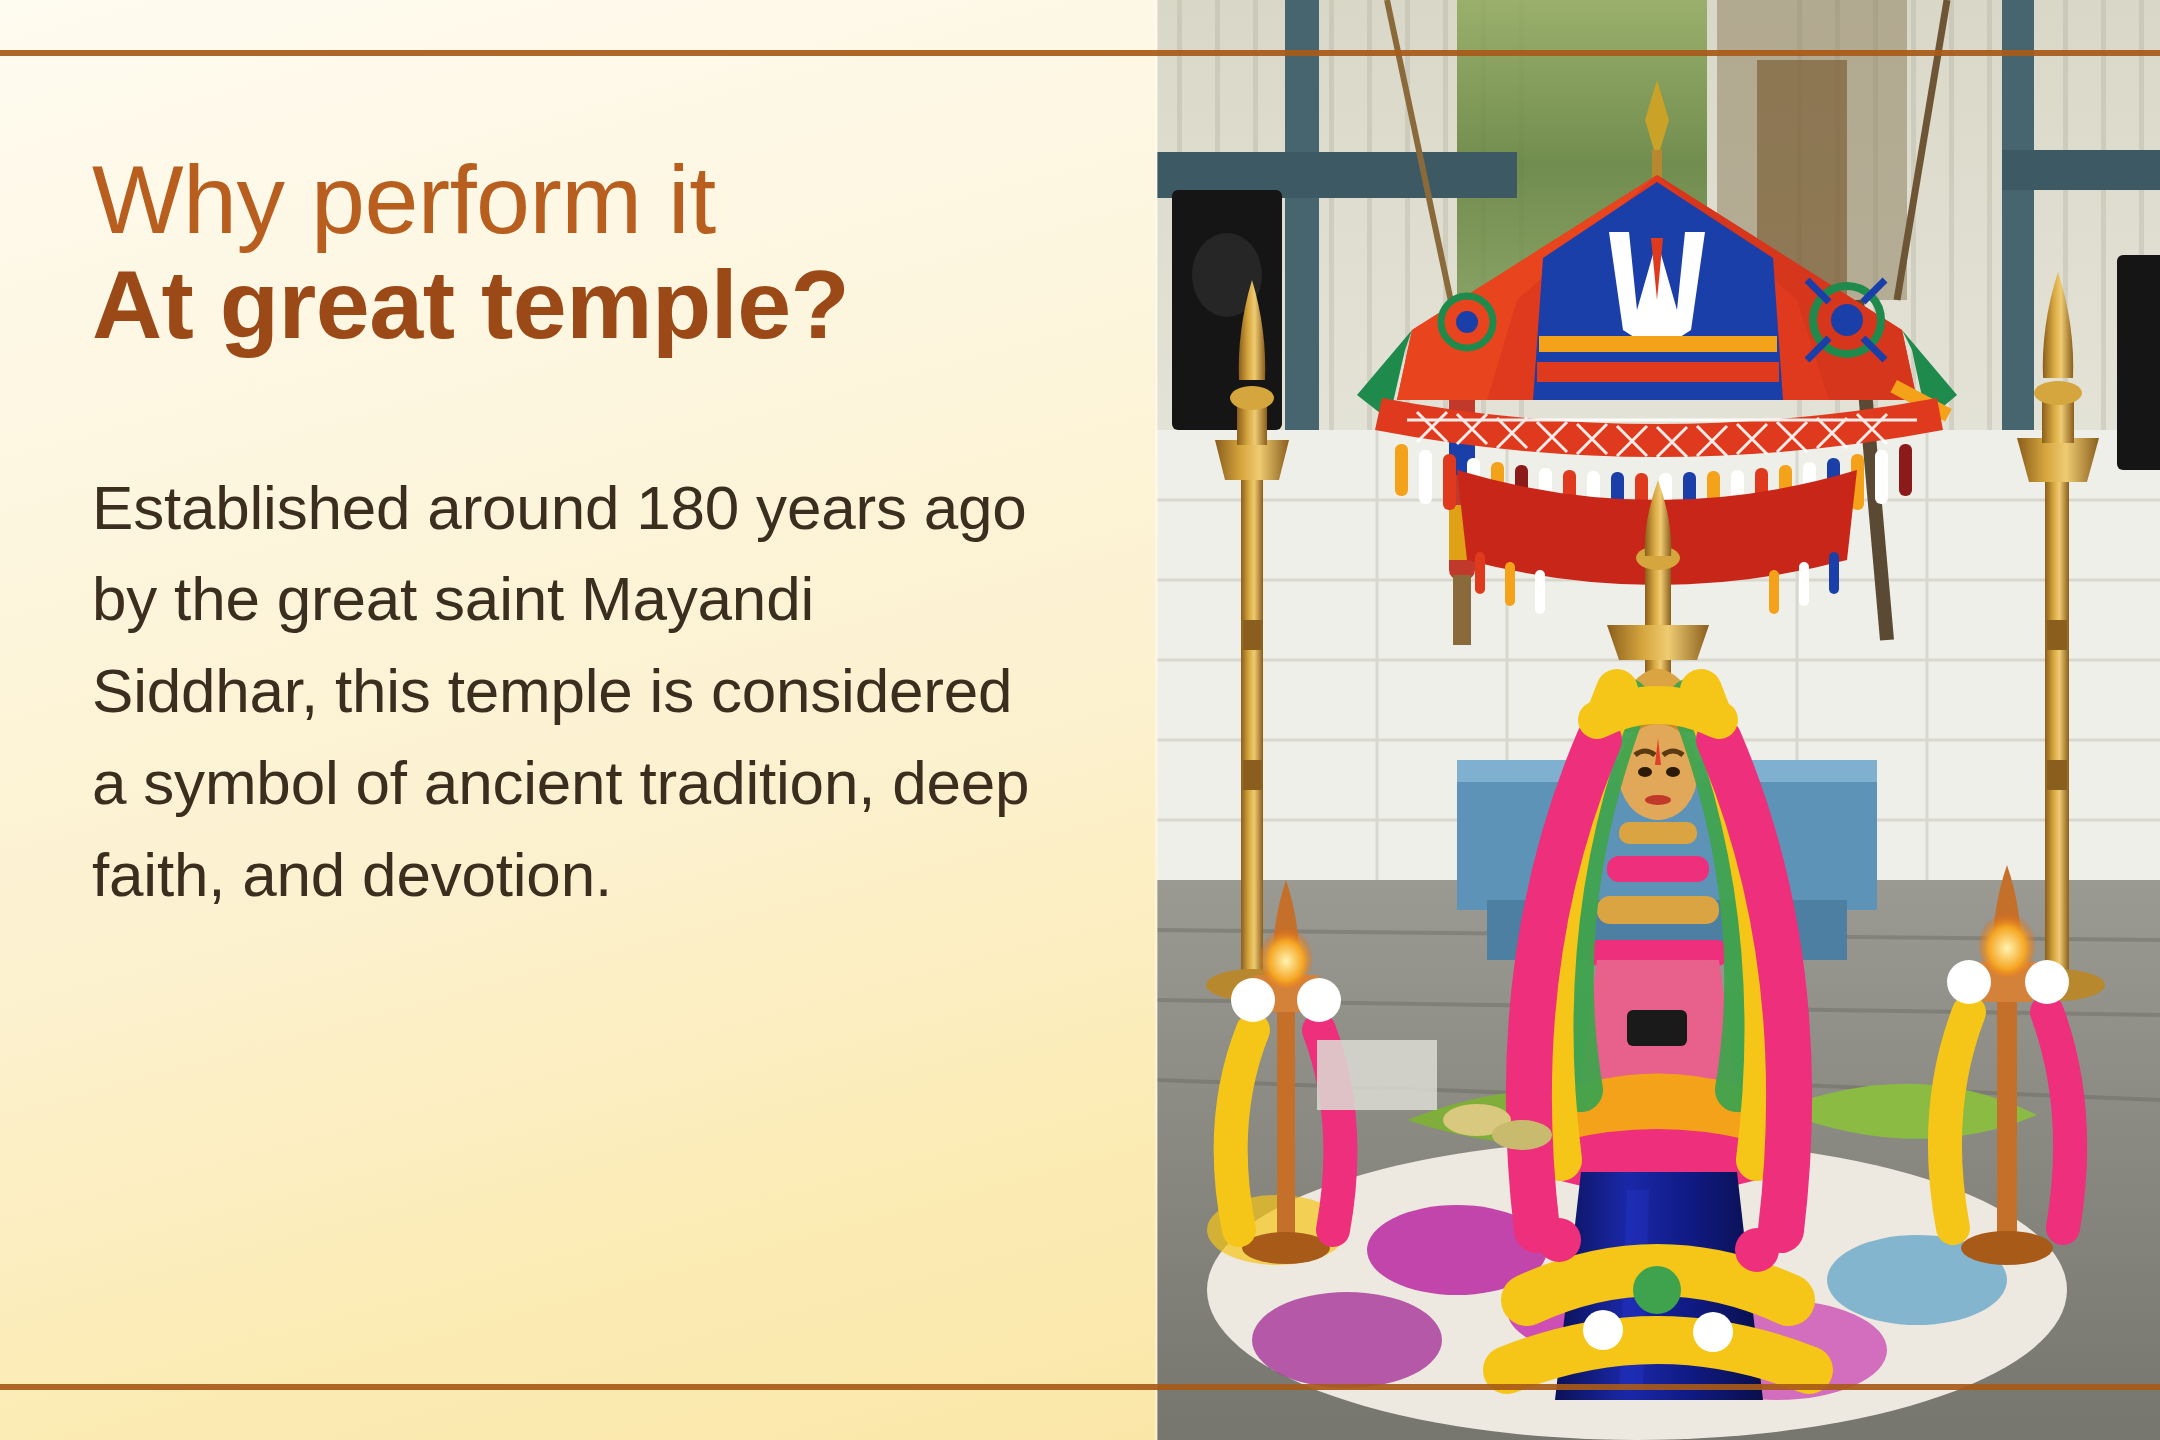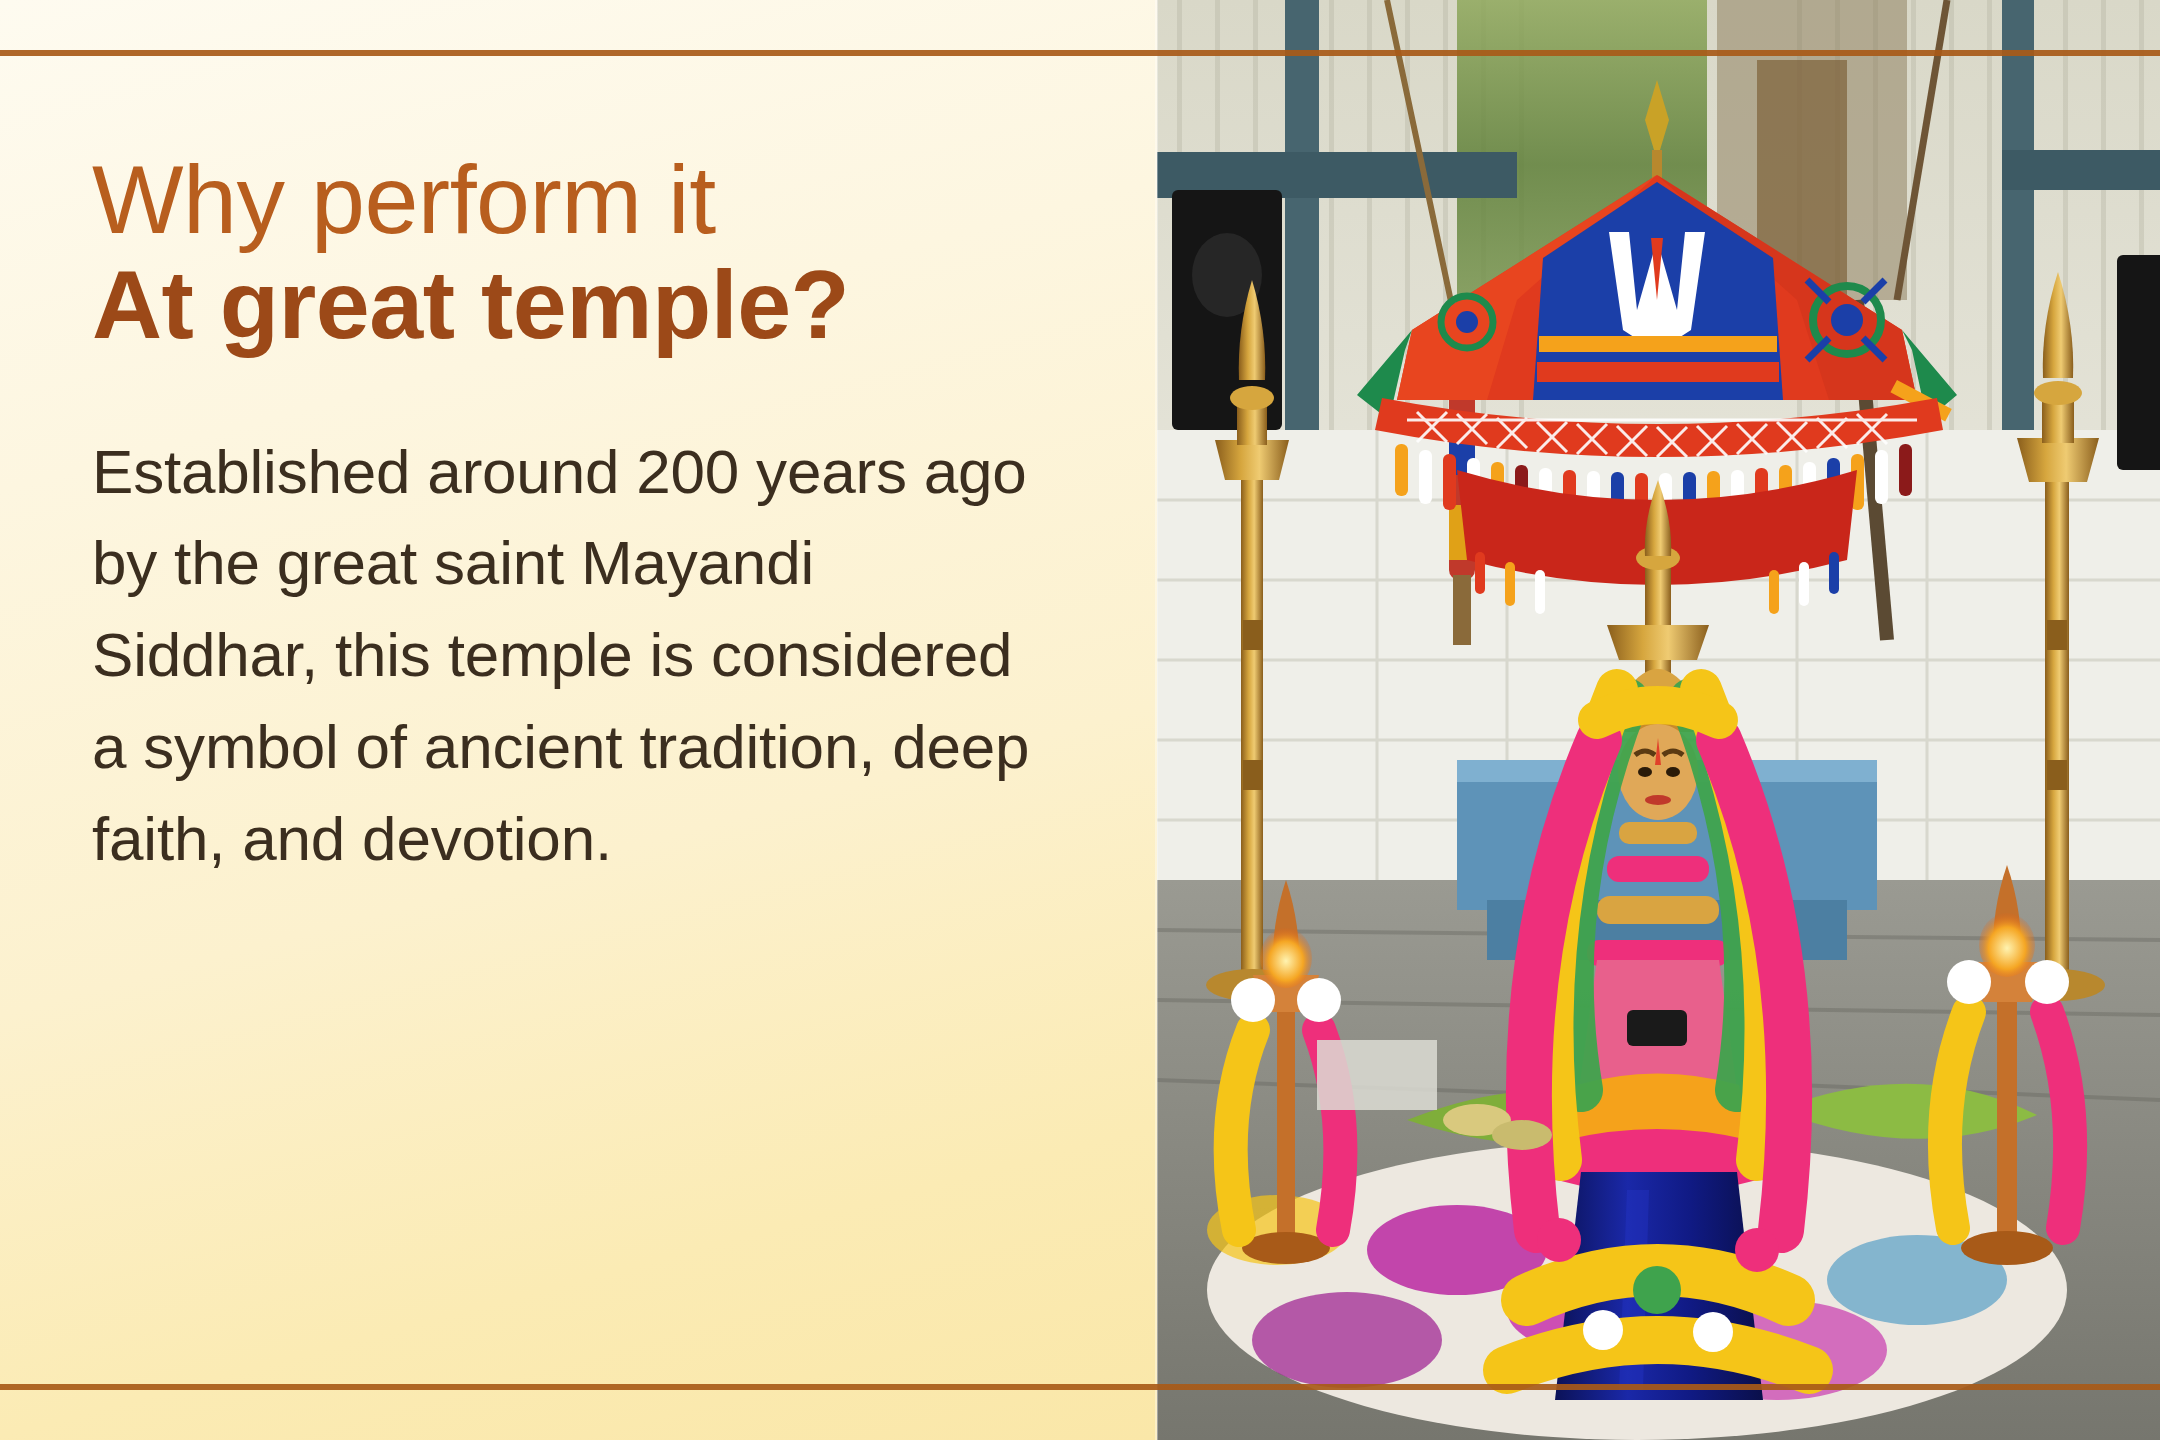--- a/index.html
+++ b/index.html
@@ -19,21 +19,21 @@
   #left-panel {
     position:absolute; left:0; top:0;
     width:1157px; height:1440px;
     background:linear-gradient(165deg,#FEFBF0 0%,#FDF6E0 28%,#FCF1CE 58%,#FBEBB4 82%,#FAE7A8 100%);
   }
   #text-block {
     position:absolute;
     left:92px; top:150px;
     width:1010px;
   }
-  #heading { margin-bottom:66px; }
+  #heading { margin-bottom:102px; }
   .head-line-1 {
     display:block;
     font-size:97px;
     line-height:1.04;
     font-weight:400;
     color:#B85E1E;
     letter-spacing:-0.5px;
     white-space:nowrap;
   }
   .head-line-2 {
@@ -87,21 +87,21 @@
 <div id="slide">
 
   <div id="left-panel">
     <div id="text-block">
 
       <div id="heading">
         <span class="head-line-1">Why perform it</span>
         <span class="head-line-2">At great temple?</span>
       </div>
 
-      <p id="body-copy">Established around 200 years ago by the great saint Mayandi Siddhar, this temple is considered a symbol of ancient tradition, deep faith, and devotion.</p>
+      <p id="body-copy">Established around 180 years ago by the great saint Mayandi Siddhar, this temple is considered a symbol of ancient tradition, deep faith, and devotion.</p>
 
     </div>
   </div>
 
   <div id="photo">
     <svg viewBox="0 0 1003 1440" preserveAspectRatio="xMidYMid slice">
       <defs>
         <linearGradient id="wallG" x1="0" y1="0" x2="0" y2="1">
           <stop offset="0" stop-color="#D9D8C8"></stop>
           <stop offset="0.38" stop-color="#E6E5DA"></stop>

